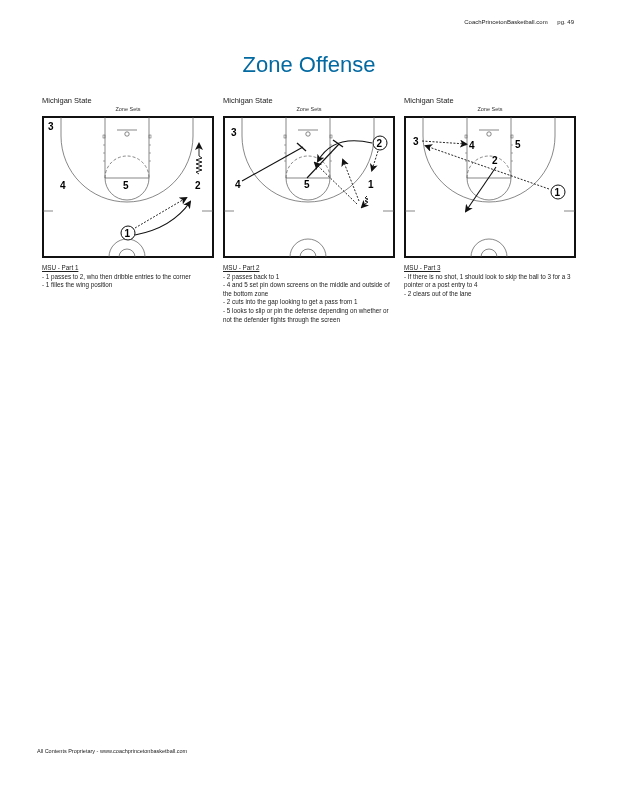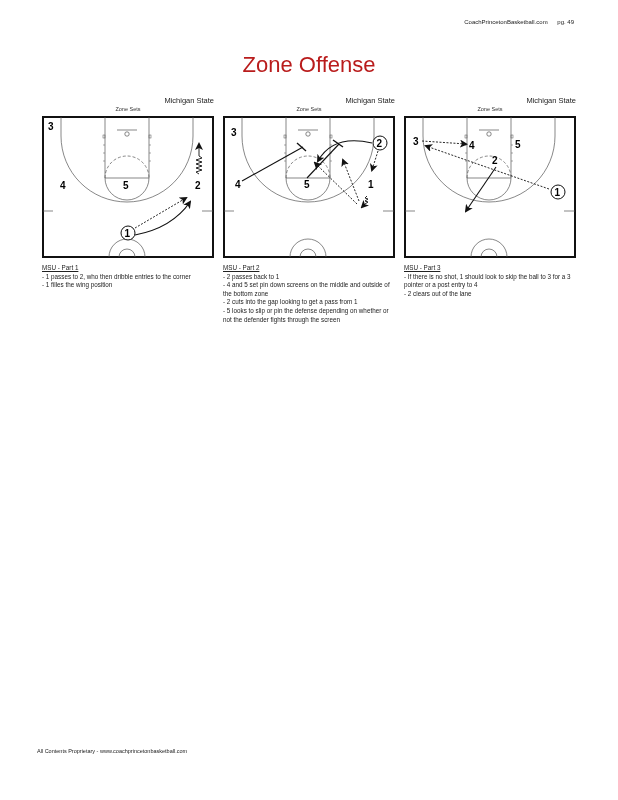--- a/index.html
+++ b/index.html
@@ -1,21 +1,21 @@
 <!DOCTYPE html>
 <html><head>
 <meta charset="utf-8">
 <style>
   html, body { margin:0; padding:0; background:#ffffff; }
   body { width:618px; height:800px; position:relative; overflow:hidden; font-family:"Liberation Sans", sans-serif; color:#111; }
   .header-meta { position:absolute; top:19px; right:44px; font-size:6px; color:#222; }
   .header-meta span { margin-left:8px; }
-  .page-title { position:absolute; top:52px; left:0; width:618px; text-align:center; font-size:22px; color:#b91c1c; }
+  .page-title { position:absolute; top:52px; left:0; width:618px; text-align:center; font-size:22px; color:#0369a1; }
   .panel { position:absolute; top:96px; width:172px; }
-  .panel-team { text-align:right; font-size:7.5px; color:#222; height:10px; }
+  .panel-team { text-align:left; font-size:7.5px; color:#222; height:10px; }
   .panel-sub { text-align:center; font-size:5.5px; color:#333; height:10px; }
   .court { display:block; }
   .notes { margin-top:5px; font-size:6.3px; line-height:8.6px; color:#222; }
   .notes .ttl { text-decoration:underline; }
   .footer { position:absolute; top:748px; left:37px; font-size:5.5px; color:#222; }
   svg text { font-family:"Liberation Sans", sans-serif; font-weight:bold; }
 </style>
 </head>
 <body>
 

